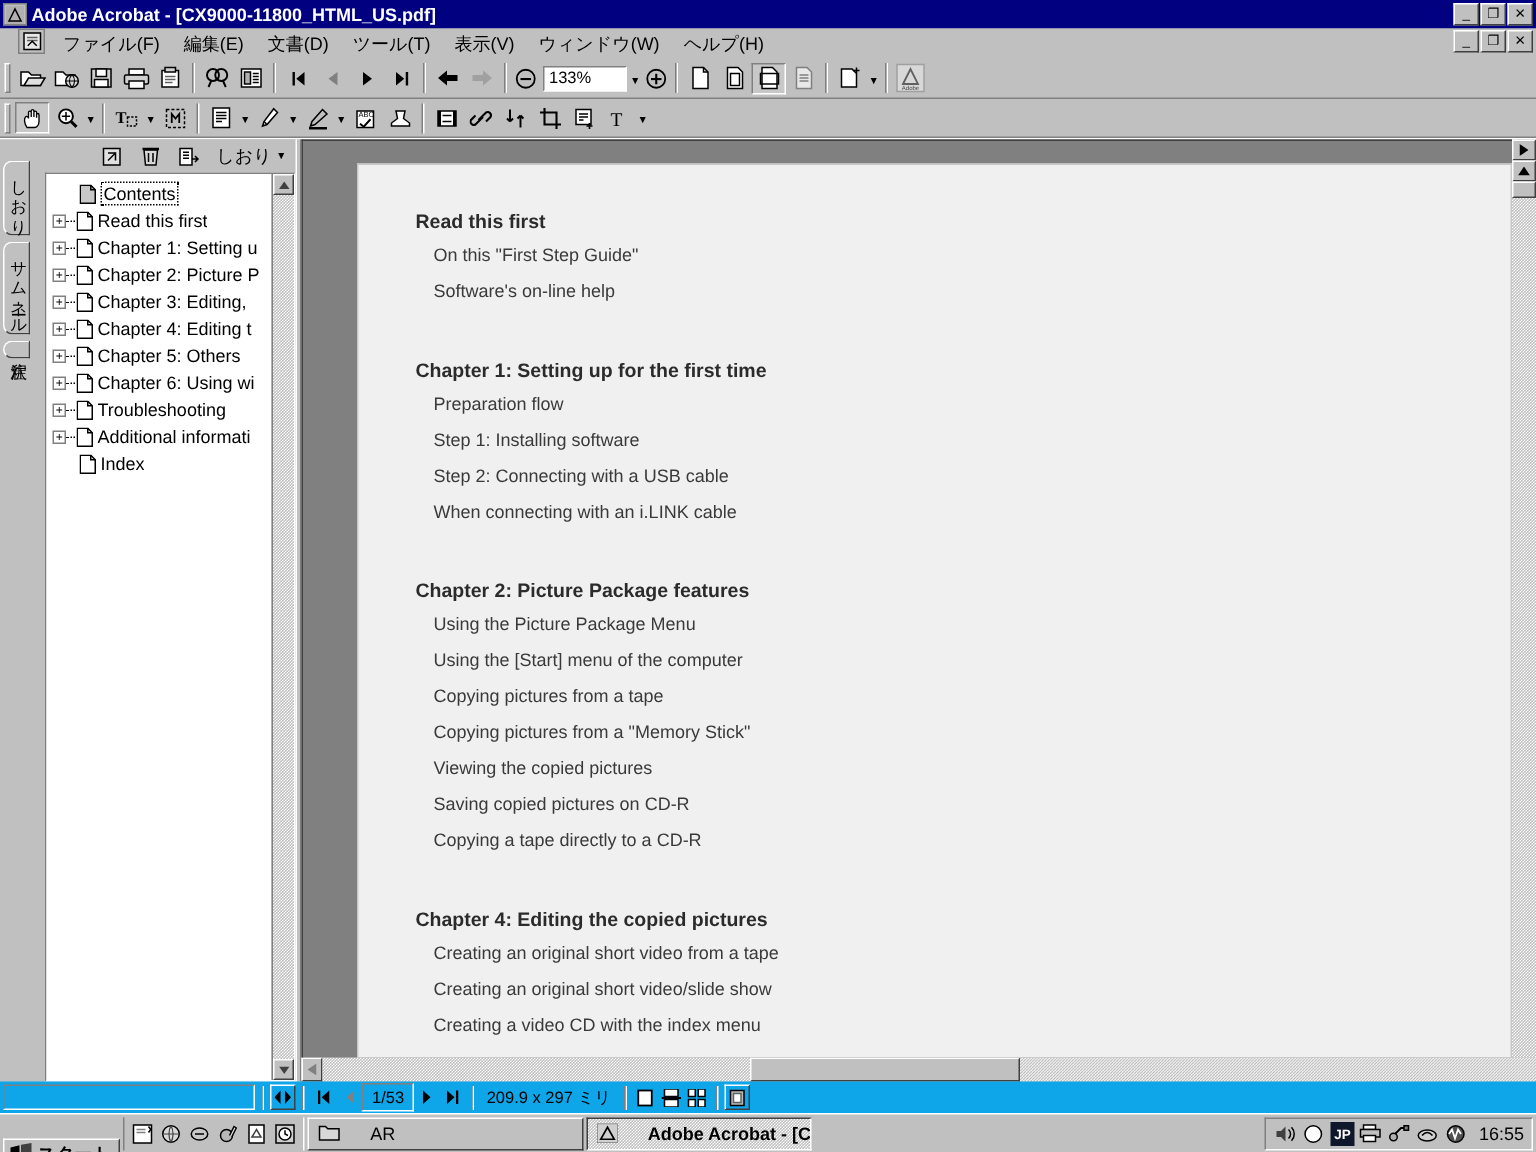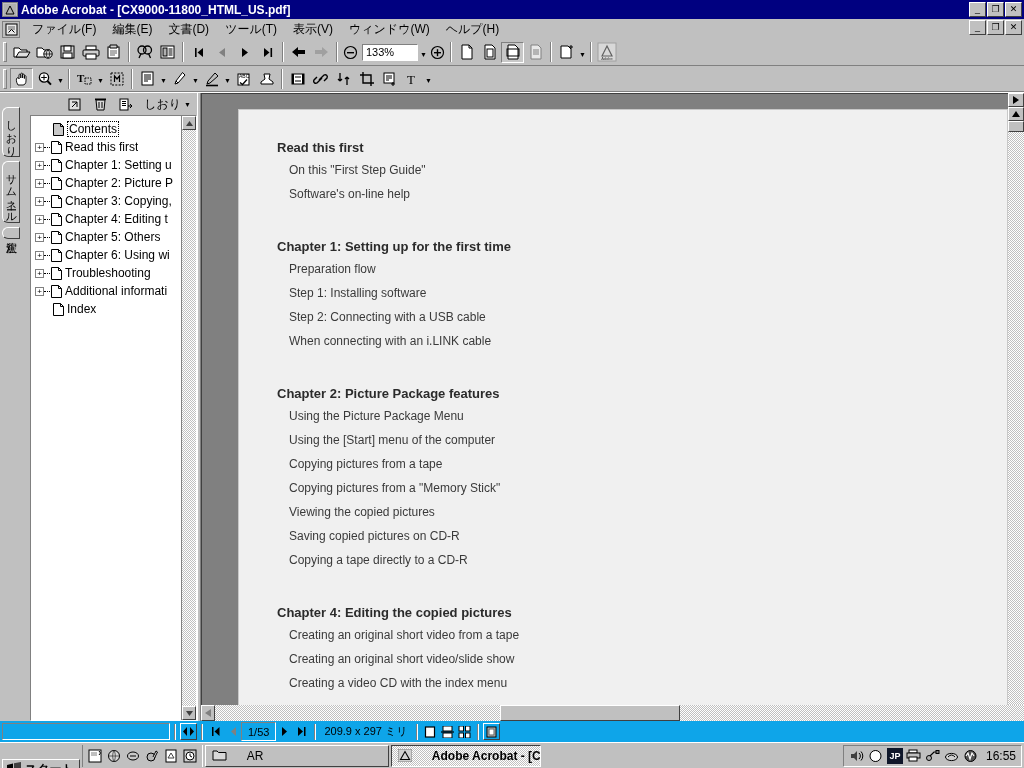--- a/index.html
+++ b/index.html
@@ -42,22 +42,22 @@
     border-top: 1px solid #ffffff; border-left: 1px solid #ffffff;
     border-right: 1px solid #404040; border-bottom: 1px solid #404040;
     display: flex; align-items: center; justify-content: center;
     font-size: 9px; color: #000; line-height: 1; font-family:"Liberation Sans",sans-serif;
     padding-bottom: 1px;
   }
   .winbtn.mdi { margin-top: 0; }
 
   
   .menubar {
-    height: 20px; display: flex; align-items: center;
-    background: #c0c0c0; padding-left: 2px; flex: 0 0 auto;
+    height: 20px; display: flex; 
+    background: #c0c0c0; padding-left: 12px; flex: 0 0 auto;
     position: relative;
   }
   .menu-doc-icon {
     width: 18px; height: 17px; margin-right: 4px; background:#c0c0c0;
     border:1px solid #808080; display:flex; align-items:center; justify-content:center;
   }
   .menuitem { padding: 2px 8px; font-size: 12px; color: #000; white-space: nowrap; }
   .mdi-btns { position:absolute; right:2px; top:1px; display:flex; gap:1px; }
 
   
@@ -651,21 +651,21 @@
             </div>
             <div class="bm-row">
               <div class="bm-exp">+</div>
               <div class="bm-dash"></div>
               <span class="bm-pageicon">
                 <svg width="11" height="13" viewBox="0 0 11 13">
                   <path d="M0.5 0.5 h7 l3 3 v9 h-10 z" fill="#ffffff" stroke="#000000"></path>
                   <path d="M7.5 0.5 v3 h3" fill="none" stroke="#000000"></path>
                 </svg>
               </span>
-              <span class="bm-text">Chapter 3: Copying,</span>
+              <span class="bm-text">Chapter 3: Editing,</span>
             </div>
             <div class="bm-row">
               <div class="bm-exp">+</div>
               <div class="bm-dash"></div>
               <span class="bm-pageicon">
                 <svg width="11" height="13" viewBox="0 0 11 13">
                   <path d="M0.5 0.5 h7 l3 3 v9 h-10 z" fill="#ffffff" stroke="#000000"></path>
                   <path d="M7.5 0.5 v3 h3" fill="none" stroke="#000000"></path>
                 </svg>
               </span>

